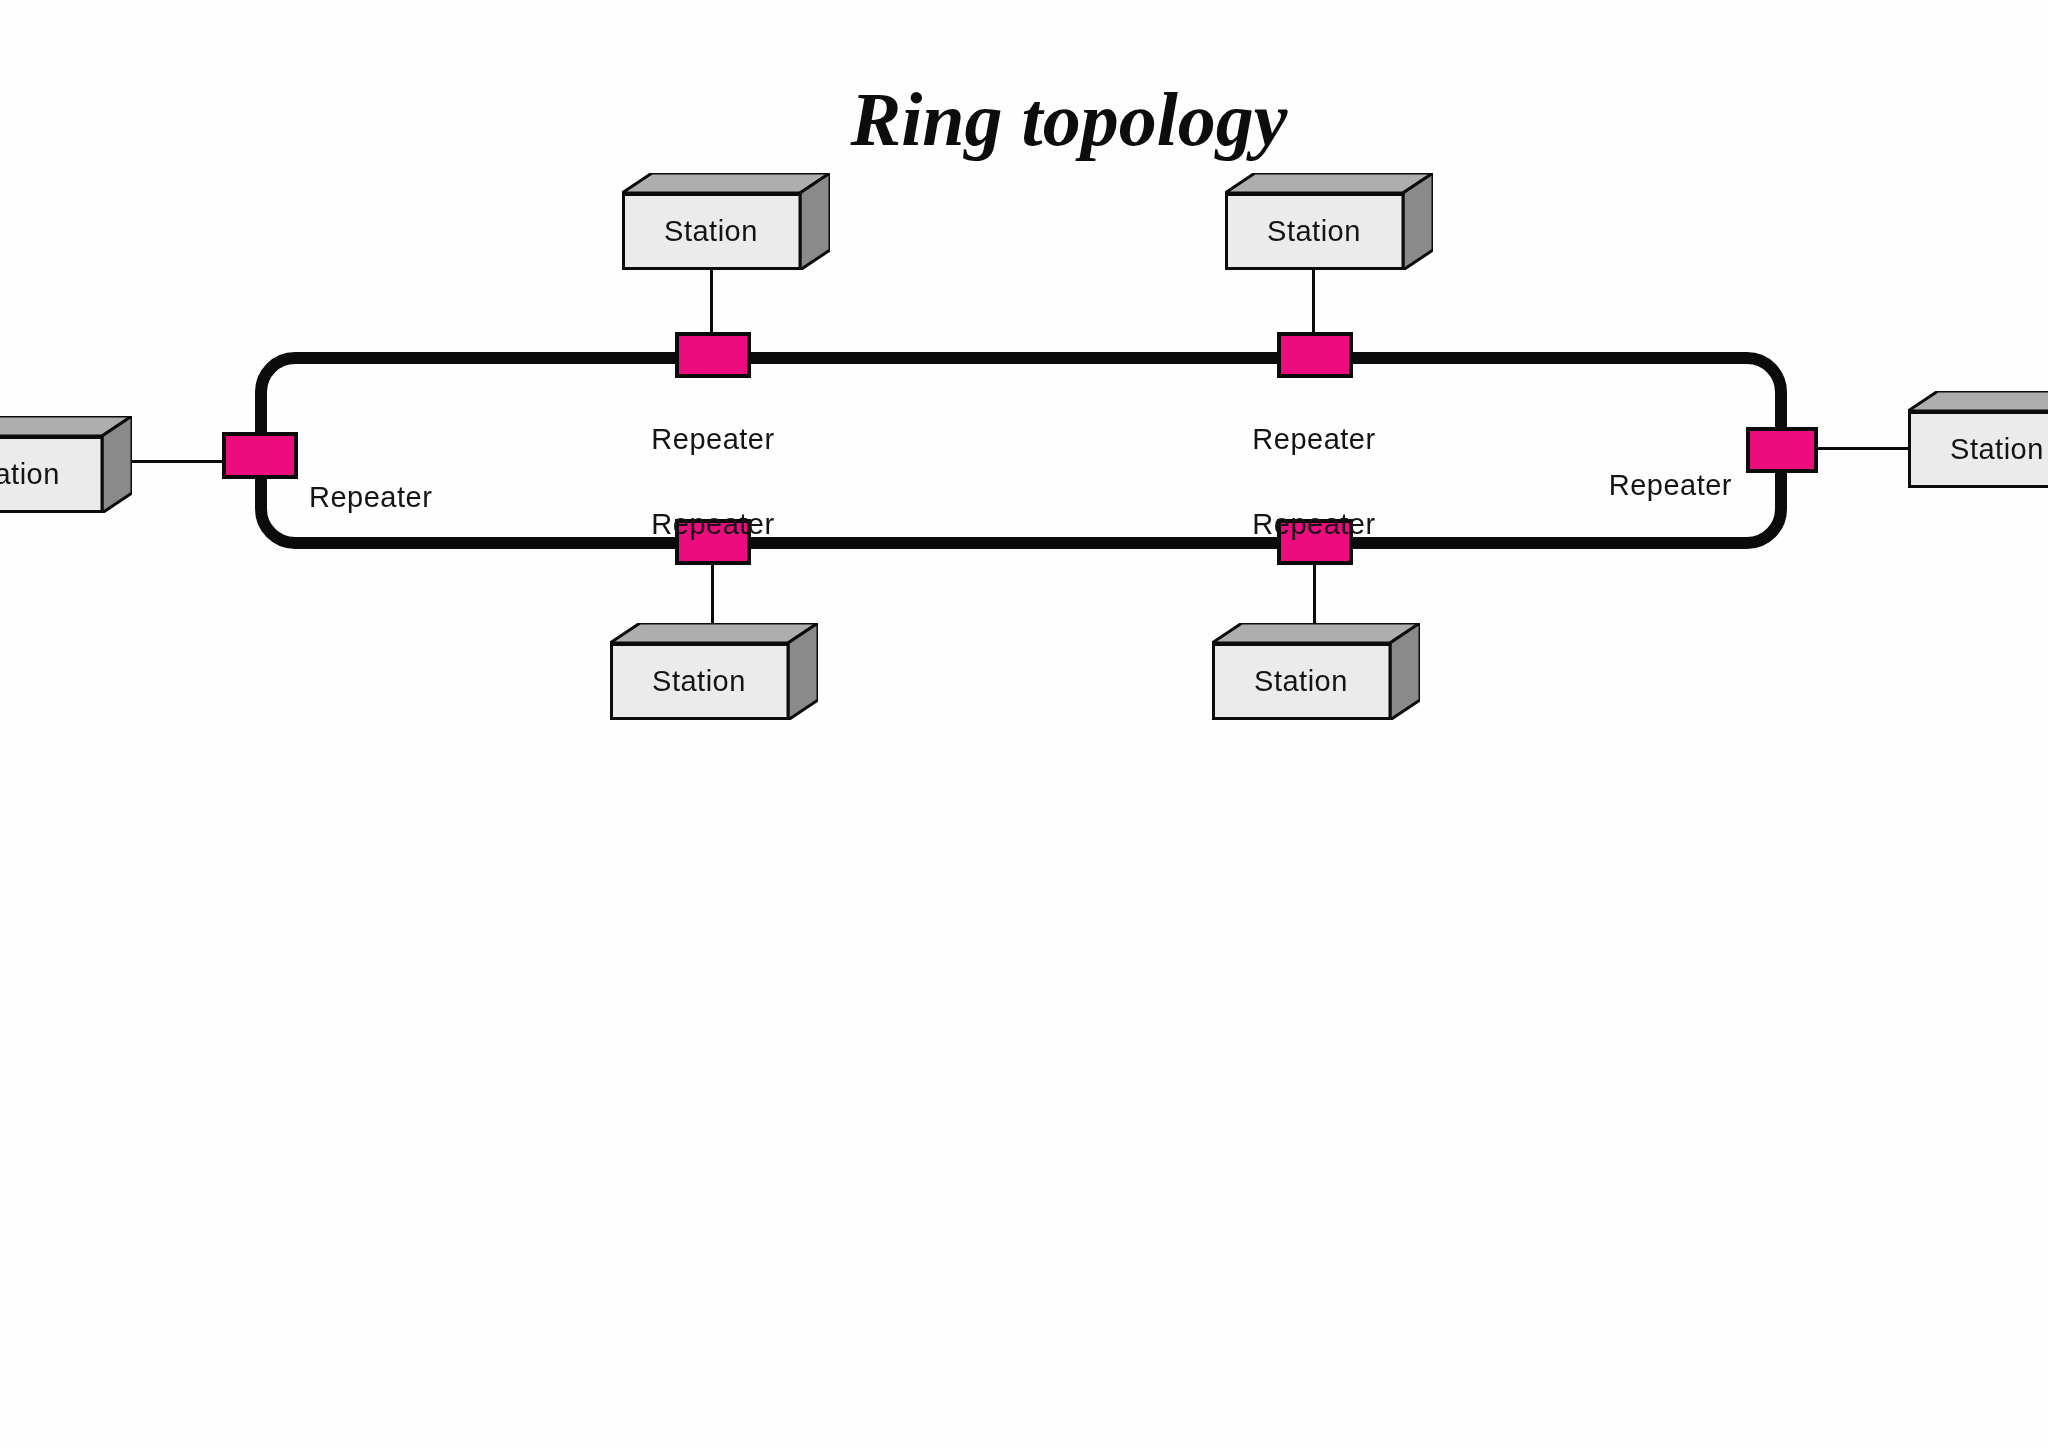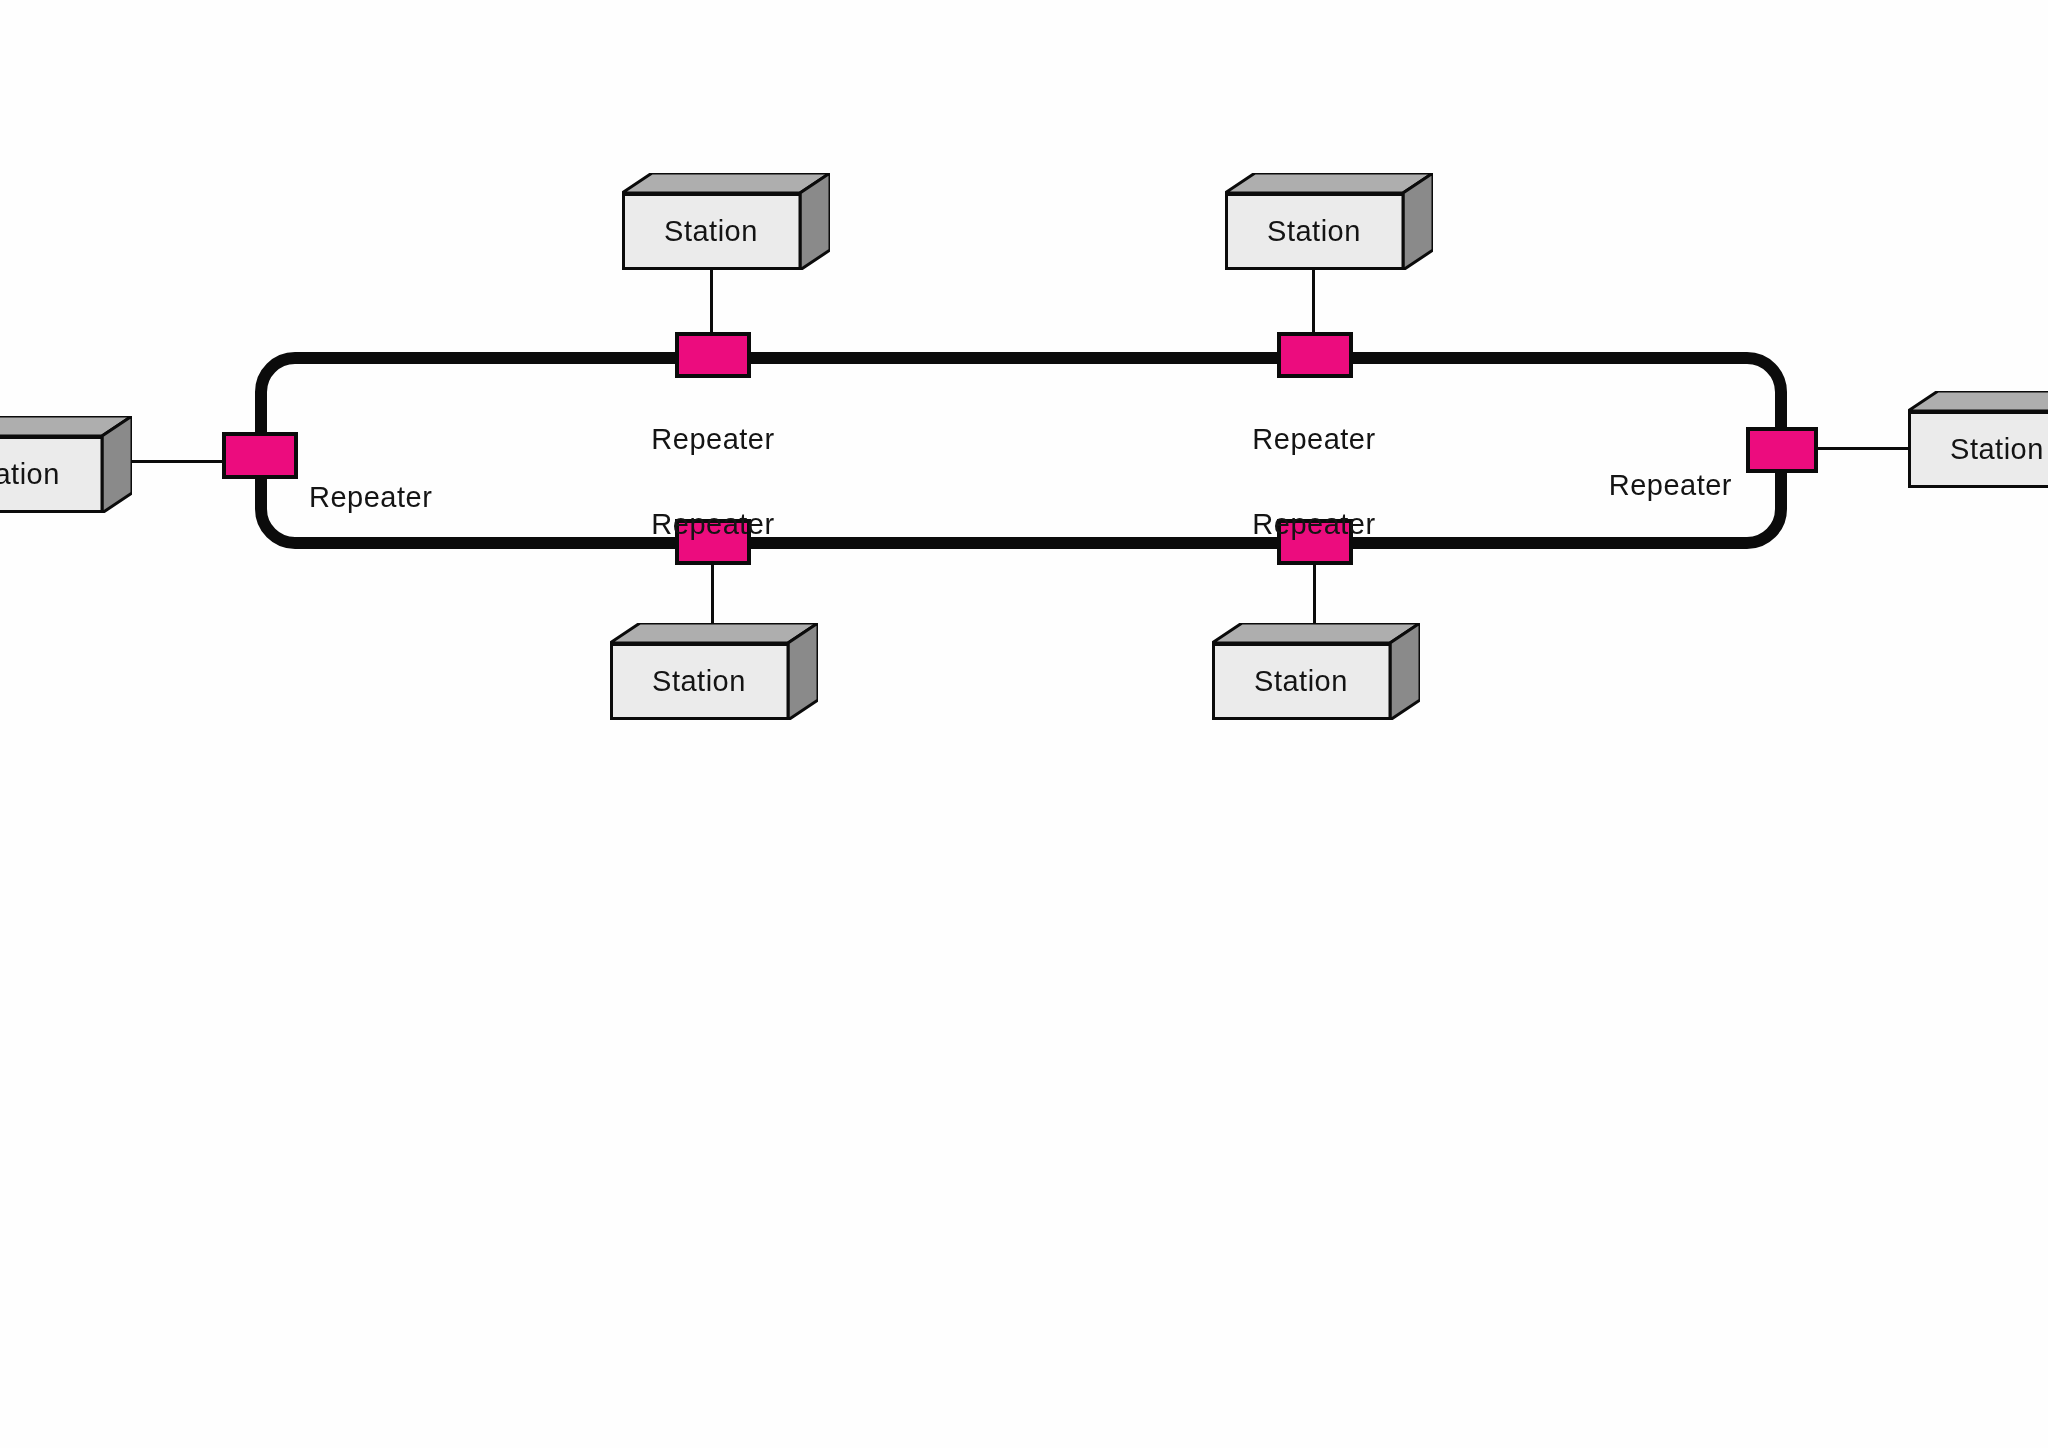--- a/index.html
+++ b/index.html
@@ -69,20 +69,21 @@
     white-space: nowrap;
   }
   .ta-c { text-align: center; }
   .ta-r { text-align: right; }
 </style>
 </head>
 <body>
 
 <div class="canvas">
 
+  <div class="title">Ring topology</div>
 
   <div class="ring"></div>
 
   <div class="connector-v" style="left:710px; top:270px; height:66px;"></div>
   <div class="connector-v" style="left:1312px; top:270px; height:66px;"></div>
   <div class="connector-v" style="left:711px; top:563px; height:82px;"></div>
   <div class="connector-v" style="left:1313px; top:563px; height:82px;"></div>
   <div class="connector-h" style="left:110px; top:460px; width:114px;"></div>
   <div class="connector-h" style="left:1816px; top:447px; width:94px;"></div>
 

